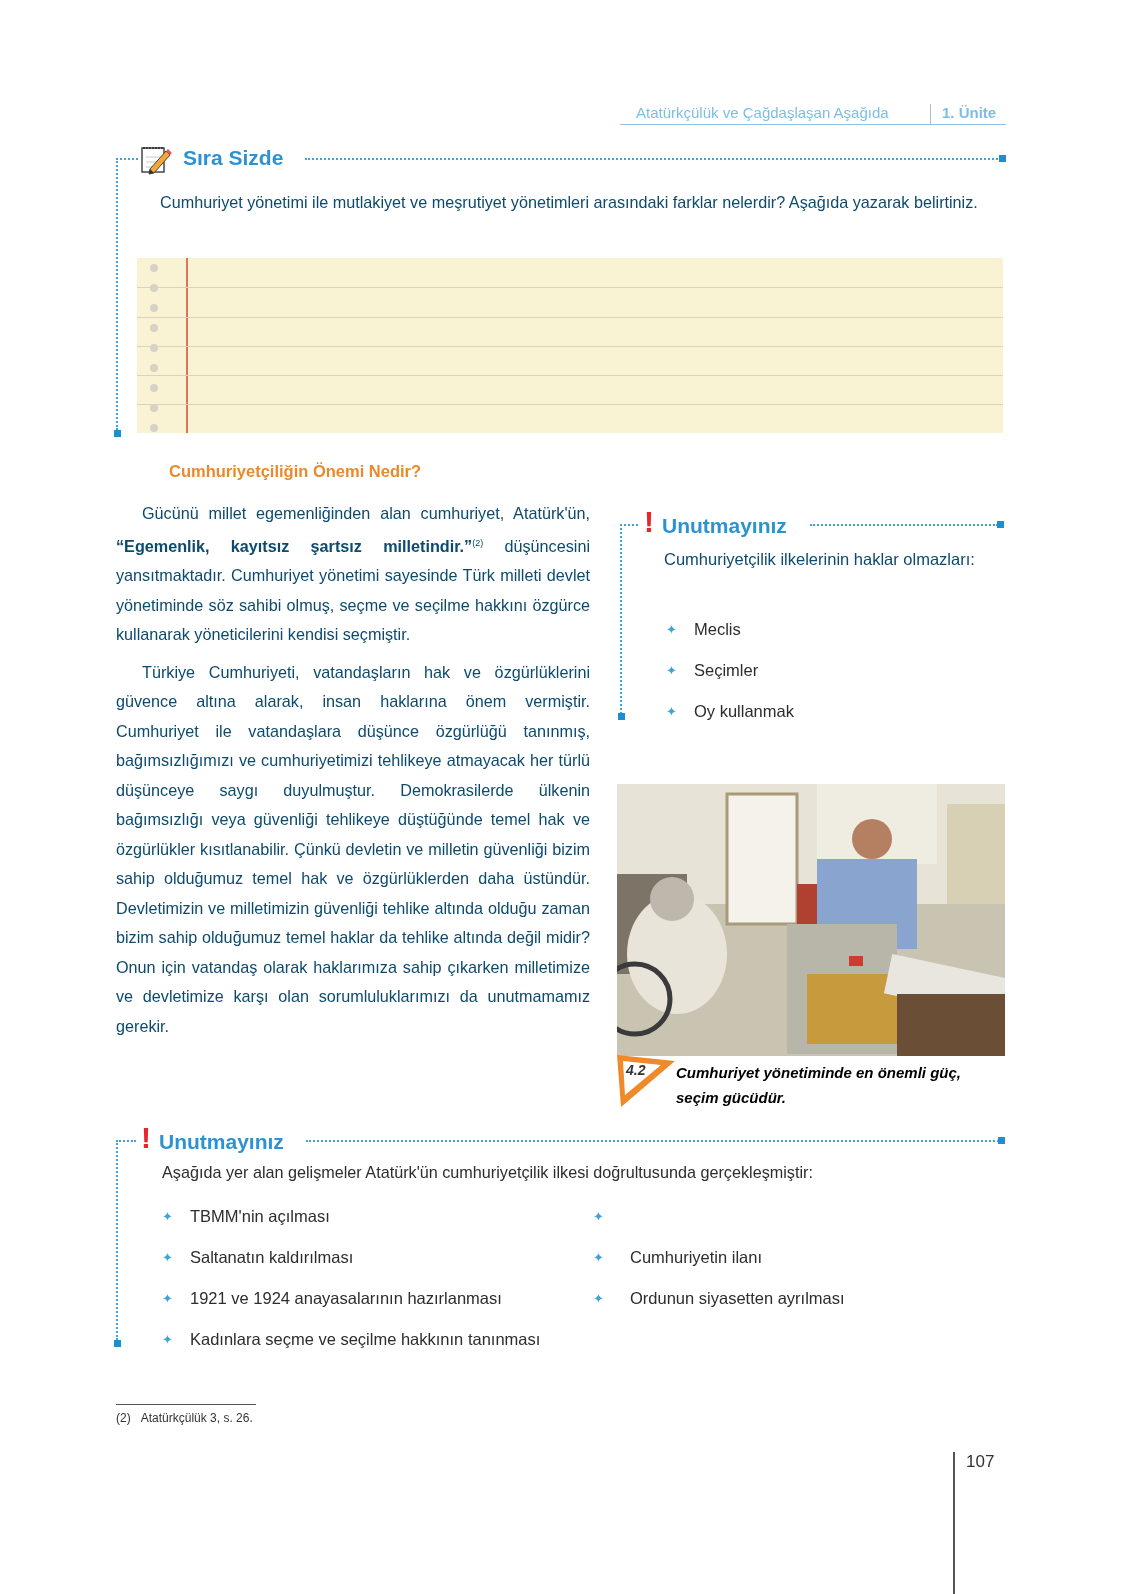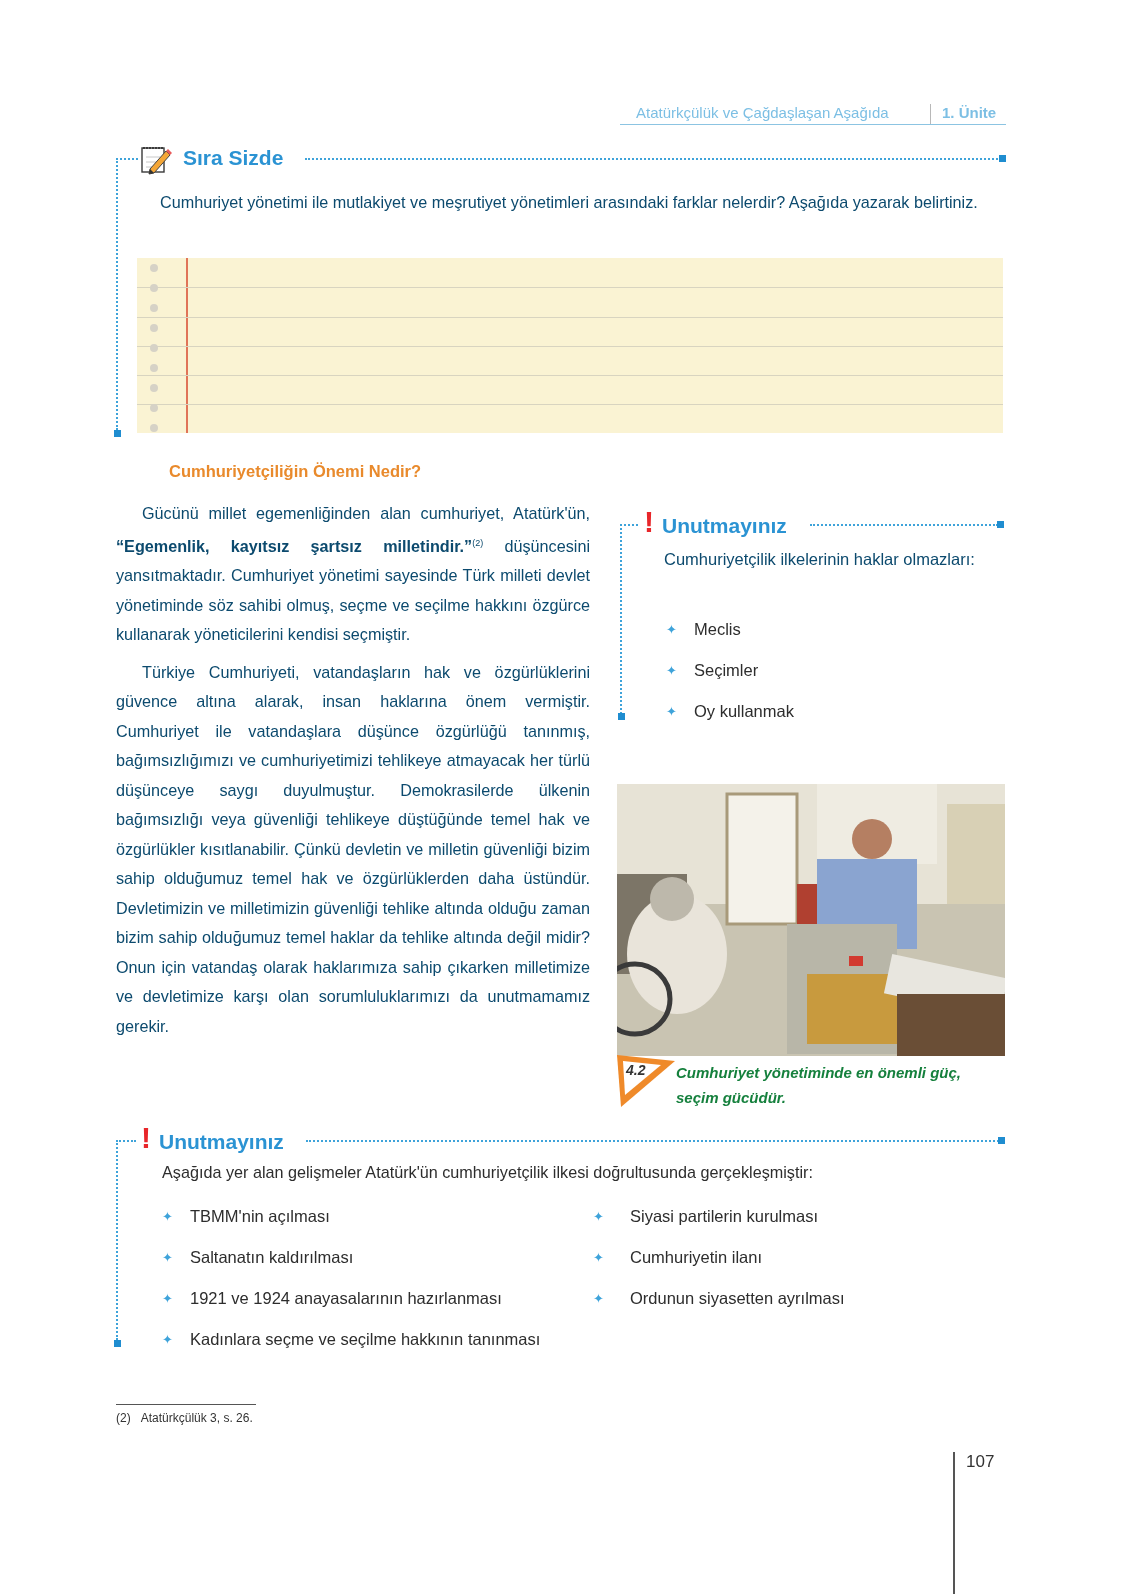--- a/index.html
+++ b/index.html
@@ -36,21 +36,21 @@
 
   .col-left { left: 116px; top: 499px; width: 474px; }
   .col-left p.body { text-indent: 26px; }
   .col-left p + p { margin-top: 8px; }
 
   .bullet-list { list-style: none; margin: 0; padding: 0; }
   .bullet-list li { font-size: 16.5px; line-height: 41px; color: #2d2d2d; display: flex; align-items: center; }
   .bullet-list li .bul { color: #3ea3da; font-size: 13px; width: 28px; display: inline-block; }
 
   .photo { left: 617px; top: 784px; width: 388px; height: 272px; overflow: hidden; }
-  .caption { left: 676px; top: 1060px; width: 330px; font-size: 15px; font-style: italic; font-weight: bold; color: #15803d; line-height: 25px; }
+  .caption { left: 676px; top: 1060px; width: 330px; font-size: 15px; font-style: italic; font-weight: bold; color: #000000; line-height: 25px; }
   .fig-badge { left: 617px; top: 1055px; width: 62px; height: 52px; }
 
   .footnote-line { left: 116px; top: 1404px; width: 140px; height: 1px; background: #555; }
   .footnote { left: 116px; top: 1411px; font-size: 12px; color: #333; }
   .page-vline { left: 953px; top: 1452px; width: 1.5px; height: 142px; background: #555; }
   .page-num { left: 966px; top: 1452px; font-size: 17px; color: #333; }
   sup { font-size: 9px; }
 </style>
 </head>
 <body>
@@ -182,21 +182,20 @@
       <span>1921 ve 1924 anayasalarının hazırlanması</span>
     </li>
   <li>
       <span class="bul">✦</span>
       <span>Kadınlara seçme ve seçilme hakkının tanınması</span>
     </li>
 </ul>
 <ul class="abs bullet-list" style="left:593px; top:1196px;">
   <li>
       <span class="bul" style="width:37px">✦</span>
-      <span>Siyasi partilerin kurulması</span>
     </li>
   <li>
       <span class="bul" style="width:37px">✦</span>
       <span>Cumhuriyetin ilanı</span>
     </li>
   <li>
       <span class="bul" style="width:37px">✦</span>
       <span>Ordunun siyasetten ayrılması</span>
     </li>
 </ul>

